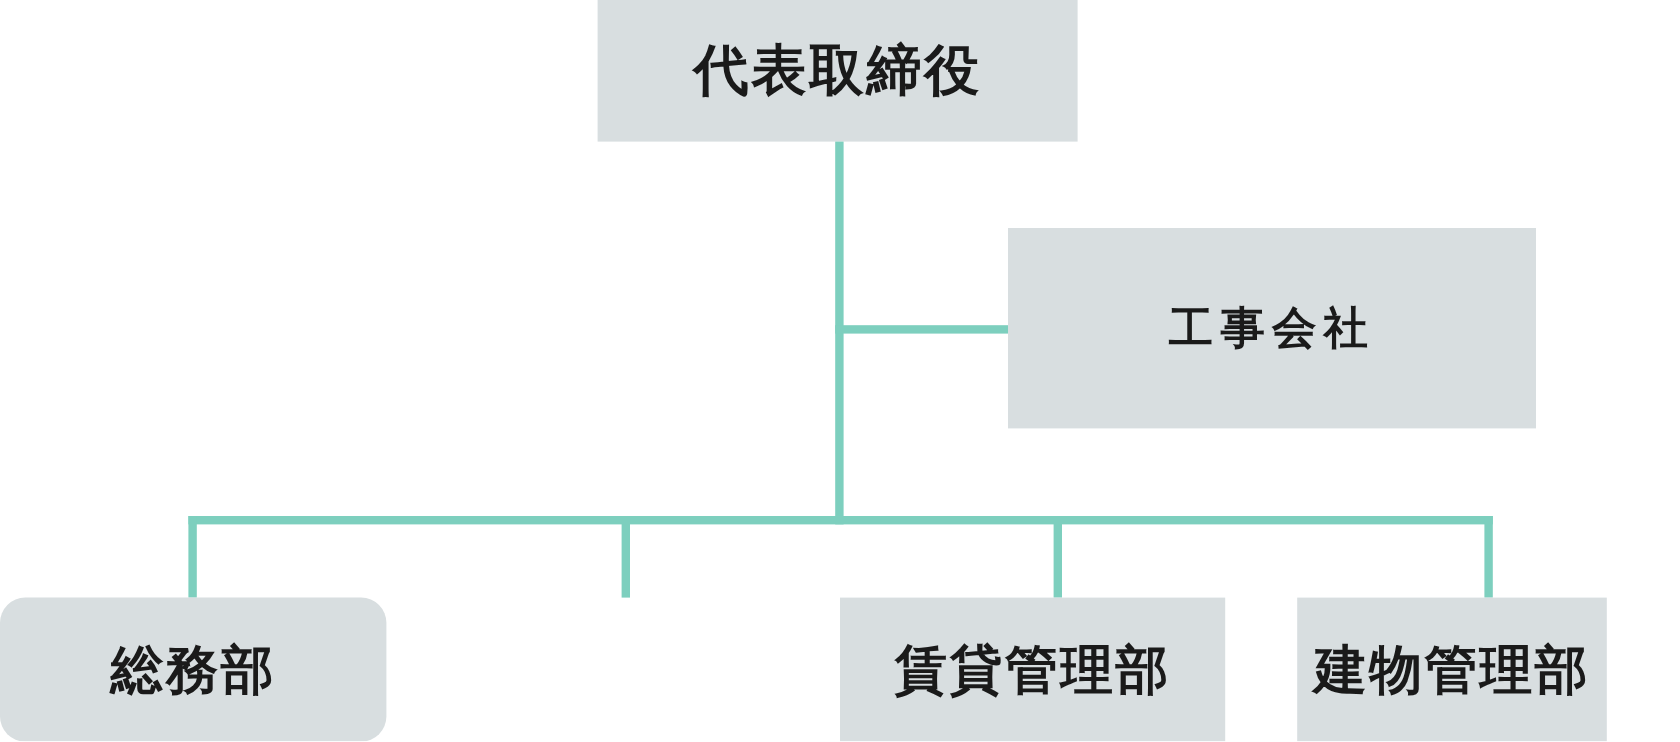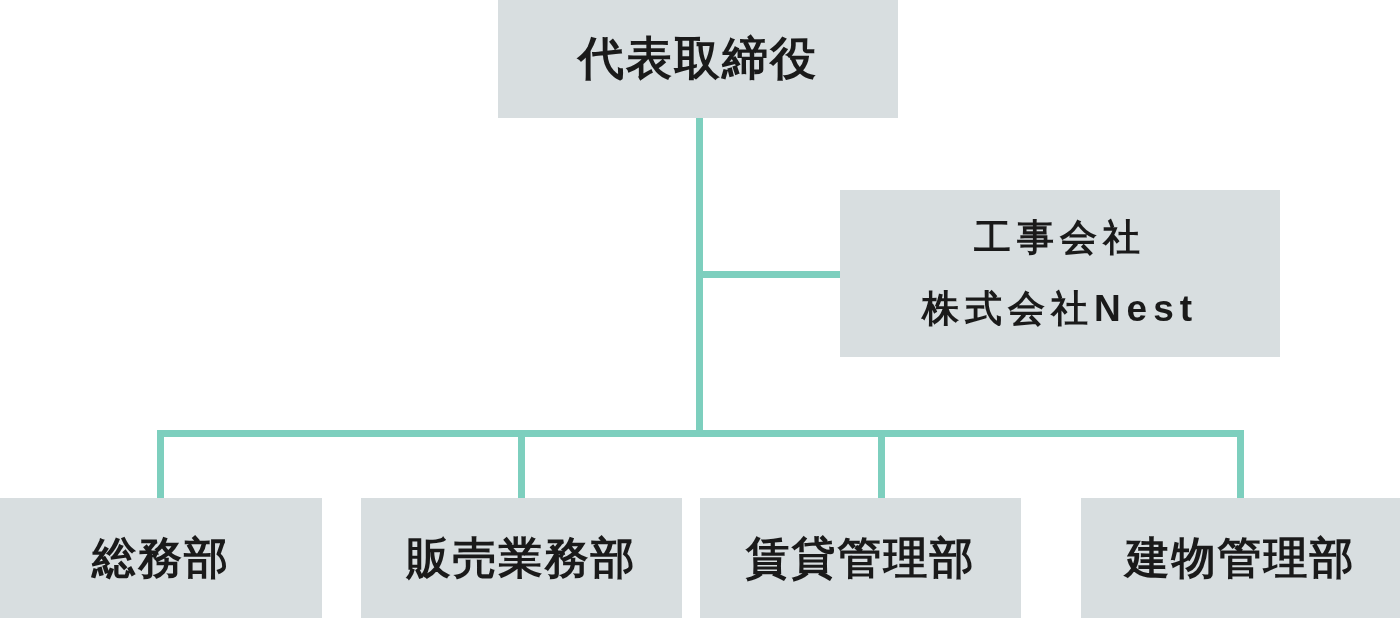--- a/index.html
+++ b/index.html
@@ -42,56 +42,52 @@
   
   .distributor { left: 157px; top: 430px; width: 1087px; height: 7px; }
   
   .drop { top: 430px; width: 7px; height: 68px; }
   .drop-1 { left: 157px; }
   .drop-2 { left: 518px; }
   .drop-3 { left: 878px; }
   .drop-4 { left: 1237px; }
   
   .dept { top: 498px; height: 120px; font-size: 44px; letter-spacing: 2px; }
-  .dept-1 { left: 0;     width: 322px; }
+  .dept-1 { left: 0;     width: 322px; border-radius: 21px; }
   .dept-2 { left: 361px; width: 321px; }
   .dept-3 { left: 700px; width: 321px; }
-  .dept-4 { left: 1081px; width: 319px; }
+  .dept-4 { left: 1081px; width: 258px; }
 </style>
 </head>
 <body>
 
 <div class="canvas">
 
   <div class="box root-box">
     <span>代表取締役</span>
   </div>
 
   <div class="line trunk"></div>
 
   <div class="line branch"></div>
 
   <div class="box affiliate-box">
     <span>工事会社</span>
-    <span>株式会社Nest</span>
   </div>
 
   <div class="line distributor"></div>
 
   <div class="line drop drop-1"></div>
   <div class="line drop drop-2"></div>
   <div class="line drop drop-3"></div>
   <div class="line drop drop-4"></div>
 
   <div class="box dept dept-1">
     <span>総務部</span>
   </div>
-  <div class="box dept dept-2">
-    <span>販売業務部</span>
-  </div>
   <div class="box dept dept-3">
     <span>賃貸管理部</span>
   </div>
   <div class="box dept dept-4">
     <span>建物管理部</span>
   </div>
 
 </div>
 
 </body></html>

